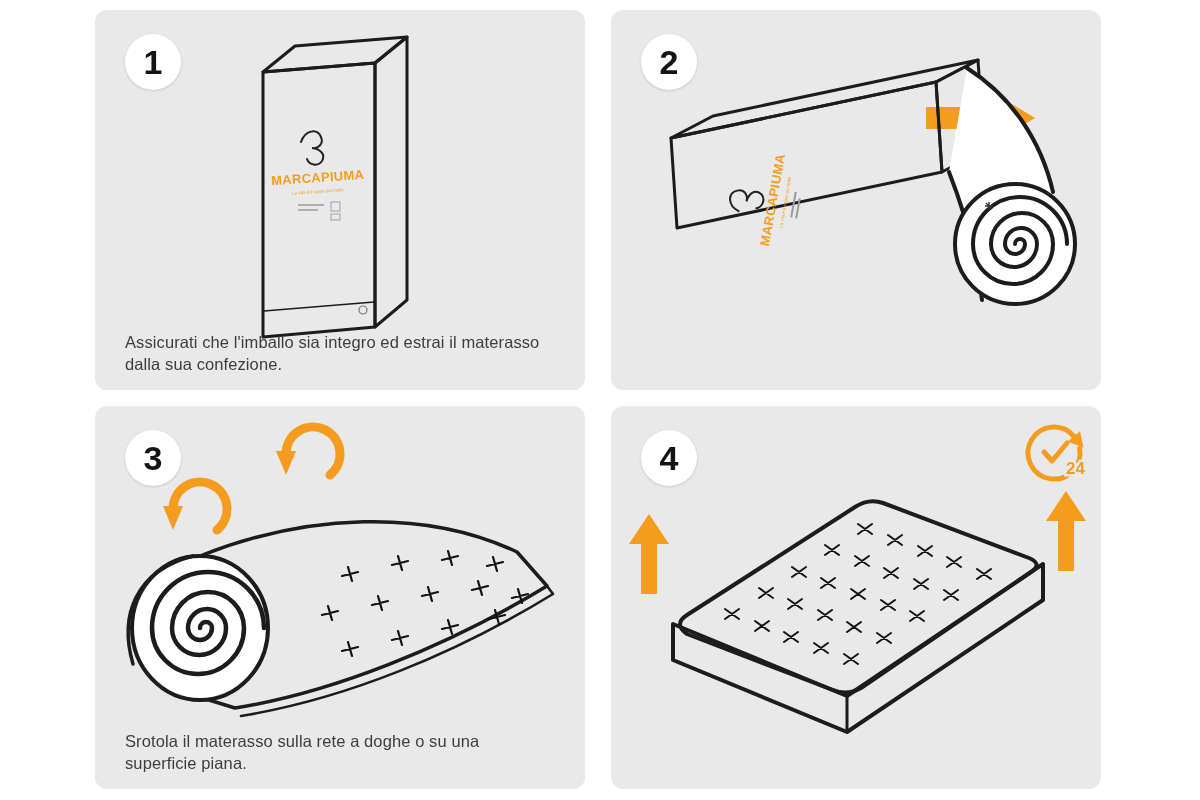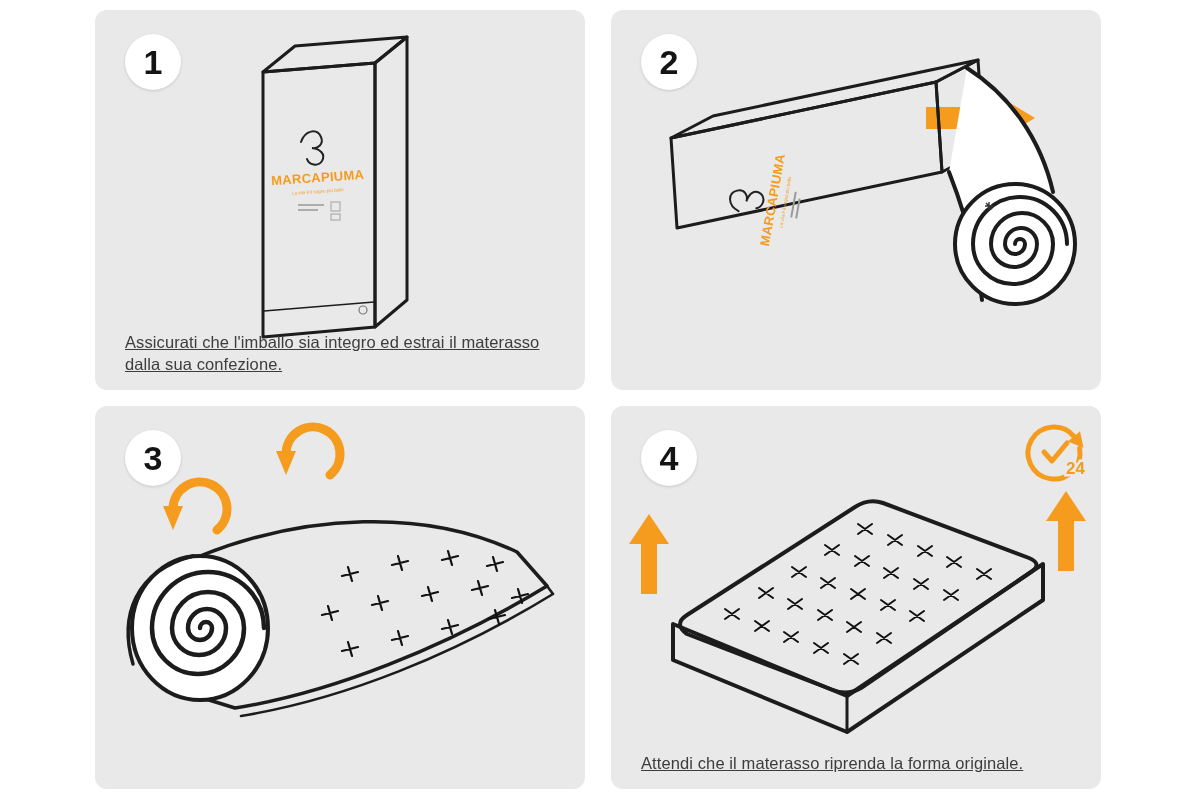--- a/index.html
+++ b/index.html
@@ -24,21 +24,20 @@
     display:flex; align-items:center; justify-content:center;
     font-size:34px; font-weight:bold; color:#141414;
     box-shadow:0 1px 3px rgba(0,0,0,.14);
     z-index:3;
   }
   .illus { position:absolute; top:0; left:0; z-index:1; }
   .caption {
     position:absolute; left:30px; right:34px; bottom:14px; margin:0;
     font-size:16.5px; line-height:1.32; color:#3d3d3d; letter-spacing:.1px;
     z-index:2;
-    text-decoration:underline;
   }
   .caption strong { font-weight:bold; color:#2e2e2e; }
   
   .ink  { stroke:#1c1c1c; stroke-linejoin:round; stroke-linecap:round; fill:none; }
   .brandtxt { font:700 13px "Liberation Sans",sans-serif; fill:#F59C1F; letter-spacing:.3px; }
   .brandtag { font:400 4.5px "Liberation Sans",sans-serif; fill:#F59C1F; }
   .badge24  { font:700 17px "Liberation Sans",sans-serif; fill:#F59C1F; stroke:#e9e9e9; stroke-width:5px; paint-order:stroke; }
 </style>
 </head>
 <body>
@@ -120,20 +119,21 @@
 
         <g>
           <path d="M122,124 A27,27 0 1 0 78,103" fill="none" stroke="#F59C1F" stroke-width="9" stroke-linecap="round"></path>
           <polygon points="68,100 88,100 78,124" fill="#F59C1F"></polygon>
         </g>
         <g transform="translate(113,-55)">
           <path d="M122,124 A27,27 0 1 0 78,103" fill="none" stroke="#F59C1F" stroke-width="9" stroke-linecap="round"></path>
           <polygon points="68,100 88,100 78,124" fill="#F59C1F"></polygon>
         </g>
       </svg>
+      <p class="caption">Srotola il materasso sulla rete a doghe o su una superficie piana.</p>
     </section>
 
     <section class="panel">
       <div class="step-num">4</div>
       <svg class="illus" width="490" height="335" viewBox="0 0 490 335">
 
         <polygon points="38,108 58,138 46,138 46,188 30,188 30,138 18,138" fill="#F59C1F"></polygon>
         <polygon points="455,85 475,115 463,115 463,165 447,165 447,115 435,115" fill="#F59C1F"></polygon>
 
         <g>
@@ -143,17 +143,16 @@
           <text class="badge24" x="455" y="68">24</text>
         </g>
 
         <g>
           <path class="ink" d="M62,218 L236,290 L432,158 L432,194 L236,326 L62,254 Z" fill="#d9d9d9" stroke-width="4"></path>
           <path class="ink" d="M236,290 L236,326" stroke-width="3"></path>
           <path class="ink" d="M76,209 L244,101 Q258,92 272,97 L418,152 Q432,158 420,166 L250,282 Q236,290 222,284 L76,228 Q62,218 76,209 Z" fill="#ffffff" stroke-width="4"></path>
           <path d="M114,203L128,213M114,213L128,203 M144,215L158,225M144,225L158,215 M173,226L187,236M173,236L187,226 M203,237L217,247M203,247L217,237 M233,248L247,258M233,258L247,248 M148,182L162,192M148,192L162,182 M177,193L191,203M177,203L191,193 M207,204L221,214M207,214L221,204 M236,216L250,226M236,226L250,216 M266,227L280,237M266,237L280,227 M181,161L195,171M181,171L195,161 M210,172L224,182M210,182L224,172 M240,183L254,193M240,193L254,183 M270,194L284,204M270,204L284,194 M299,205L313,215M299,215L313,205 M214,139L228,149M214,149L228,139 M244,150L258,160M244,160L258,150 M273,162L287,172M273,172L287,162 M303,173L317,183M303,183L317,173 M333,184L347,194M333,194L347,184 M247,118L261,128M247,128L261,118 M277,129L291,139M277,139L291,129 M307,140L321,150M307,150L321,140 M336,151L350,161M336,161L350,151 M366,163L380,173M366,173L380,163" stroke="#111" stroke-width="2" stroke-linecap="round" fill="none"></path>
         </g>
       </svg>
-      <p class="caption">Attendi che il materasso riprenda la forma originale.</p>
     </section>
 
   </div>
 </div>
 
 </body></html>

